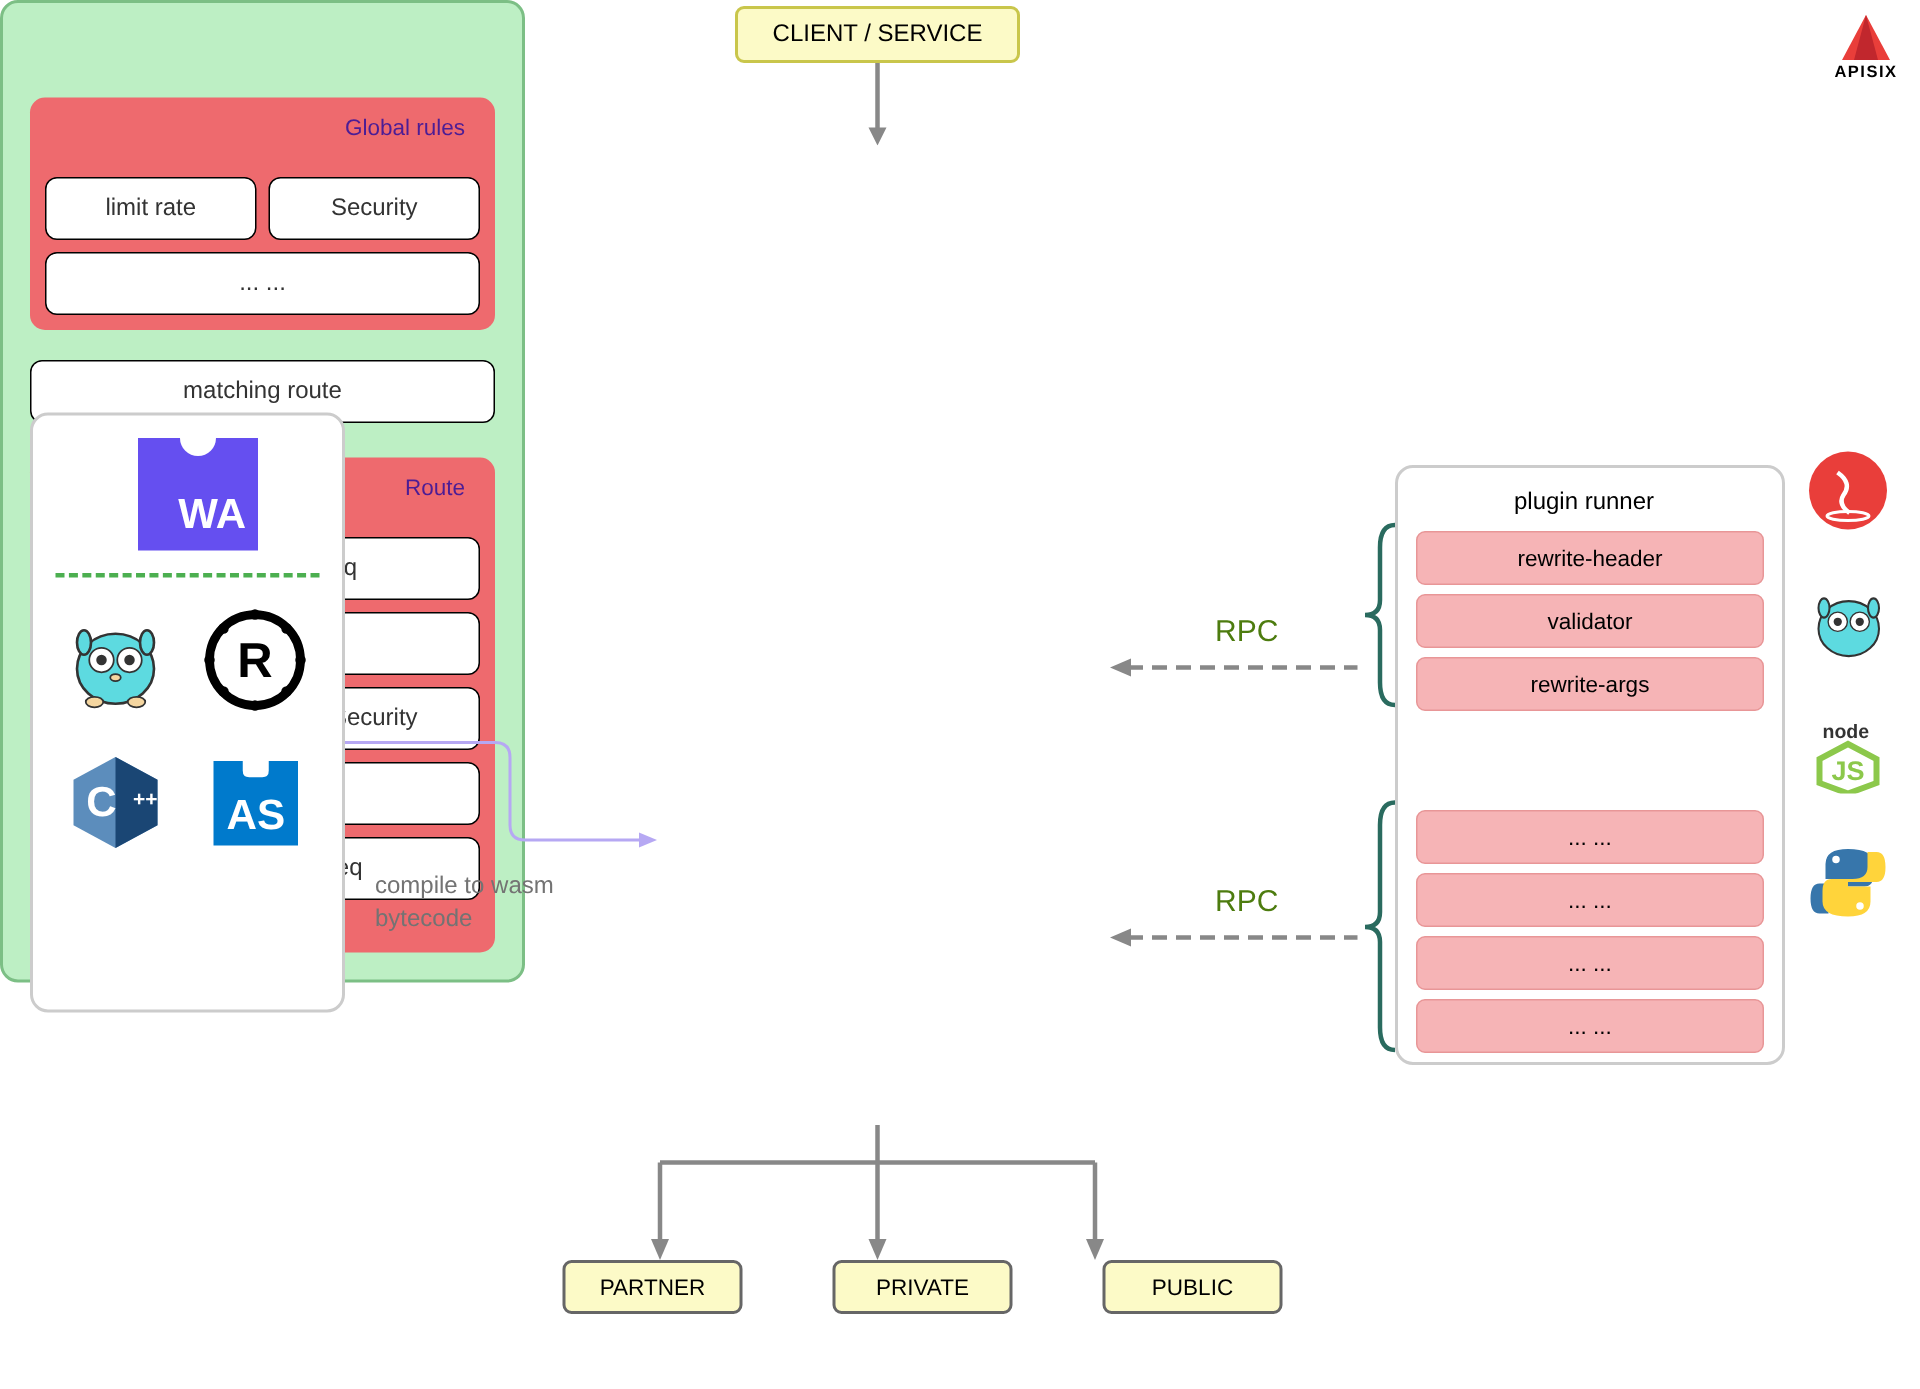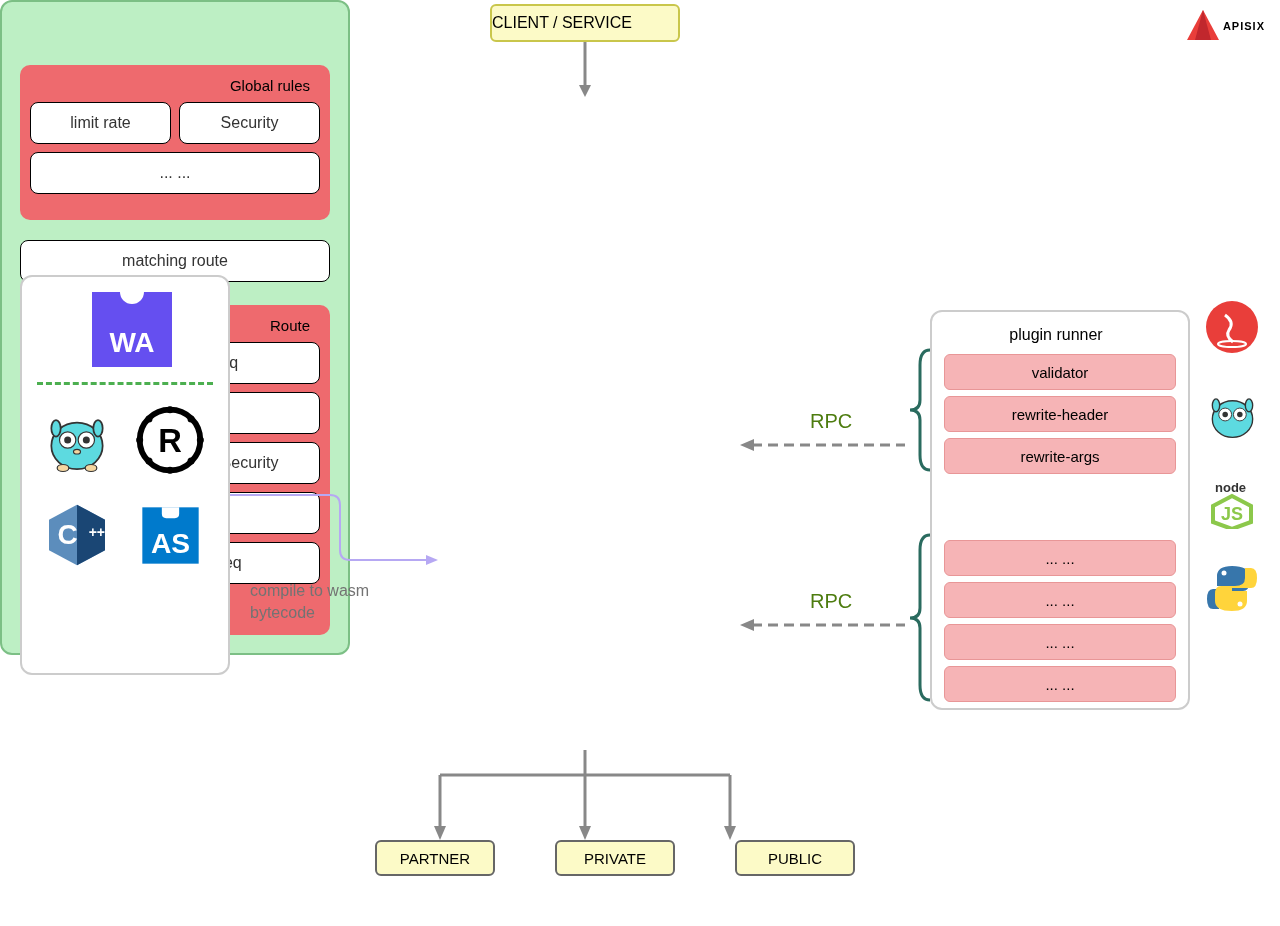--- a/index.html
+++ b/index.html
@@ -8,42 +8,42 @@
     background: #fff;
     width: 1280px;
     height: 926px;
     position: relative;
   }
   .box {
     position: absolute;
     border-radius: 6px;
     display: flex;
     align-items: center;
-    justify-content: flex-start;
+    justify-content: center;
     font-size: 16px;
   }
   .client-box {
     left: 490px; top: 4px; width: 190px; height: 38px;
     background: #FCFAC7; border: 2px solid #C9C64B;
     font-weight: 500;
   }
   .apisix-container {
     left: 410px; top: 95px; width: 350px; height: 655px;
     background: #BDEFC4; border: 2px solid #7CBF85; border-radius: 12px;
   }
   .apisix-logo {
     position: absolute; right: 15px; top: 10px;
-    display: flex; align-items: center;
+    display: flex; flex-direction: column; align-items: center;
   }
   .global-rules {
     position: absolute; left: 20px; top: 65px; width: 310px; height: 155px;
     background: #EE6A6E; border-radius: 10px; padding: 10px;
   }
   .section-label {
-    color: #000000; text-align: right; padding: 2px 10px 8px 0; font-size: 15px;
+    color: #4c1d95; text-align: right; padding: 2px 10px 24px 0; font-size: 15px;
   }
   .pill {
     background: #fff; border: 1px solid #000000; border-radius: 8px;
     height: 42px; display: flex; align-items: center; justify-content: center;
     font-size: 16px; color: #333;
   }
   .pill-row { display: flex; gap: 8px; margin-bottom: 8px; }
   .pill-row .pill { flex: 1; }
   .matching-route {
     position: absolute; left: 20px; top: 240px; width: 310px;
@@ -55,21 +55,21 @@
   .wasm-pill {
     background: #6F5BF6 !important; color: #fff !important; border: 1px solid #5842e8 !important;
   }
   .wasm-panel {
     position: absolute; left: 20px; top: 275px; width: 210px; height: 400px;
     background: #fff; border: 2px solid #ccc; border-radius: 12px;
     padding: 15px;
   }
   .wa-icon {
     width: 80px; height: 75px; background: #654FF0; color: #fff;
-    display: flex; align-items: flex-end; justify-content: center;
+    display: flex; align-items: flex-end; justify-content: flex-end;
     padding: 8px; font-size: 28px; font-weight: 600; margin-left: 55px;
     position: relative;
   }
   .wa-icon::before {
     content: ""; position: absolute; top: 0; left: 28px;
     width: 24px; height: 12px; background: #fff;
     border-radius: 0 0 12px 12px;
   }
   .dashed-divider {
     border-top: 3px dashed #4CAF50; margin: 15px 0;
@@ -219,22 +219,22 @@
 
 <div class="compile-label">compile to wasm bytecode</div>
 
 <svg class="conn" style="left:230px; top:490px;" width="210" height="80">
   <path d="M 0 5 L 100 5 Q 110 5 110 15 L 110 60 Q 110 70 120 70 L 198 70" stroke="#B6A8F3" stroke-width="2" fill="none"></path>
   <polygon points="208,70 196,65 196,75" fill="#B6A8F3"></polygon>
 </svg>
 
 <div class="plugin-runner">
   <div class="plugin-runner-title">plugin runner</div>
+  <div class="runner-pill">rewrite-header</div>
   <div class="runner-pill">validator</div>
-  <div class="runner-pill">rewrite-header</div>
   <div class="runner-pill">rewrite-args</div>
   <div class="runner-spacer"></div>
   <div class="runner-pill">... ...</div>
   <div class="runner-pill">... ...</div>
   <div class="runner-pill">... ...</div>
   <div class="runner-pill">... ...</div>
 </div>
 
 <svg class="conn" style="left:905px; top:345px;" width="30" height="130">
   <path d="M 25 5 Q 15 5 15 20 L 15 55 Q 15 65 5 65 Q 15 65 15 75 L 15 110 Q 15 125 25 125" stroke="#2a6b5f" stroke-width="3" fill="none"></path>

